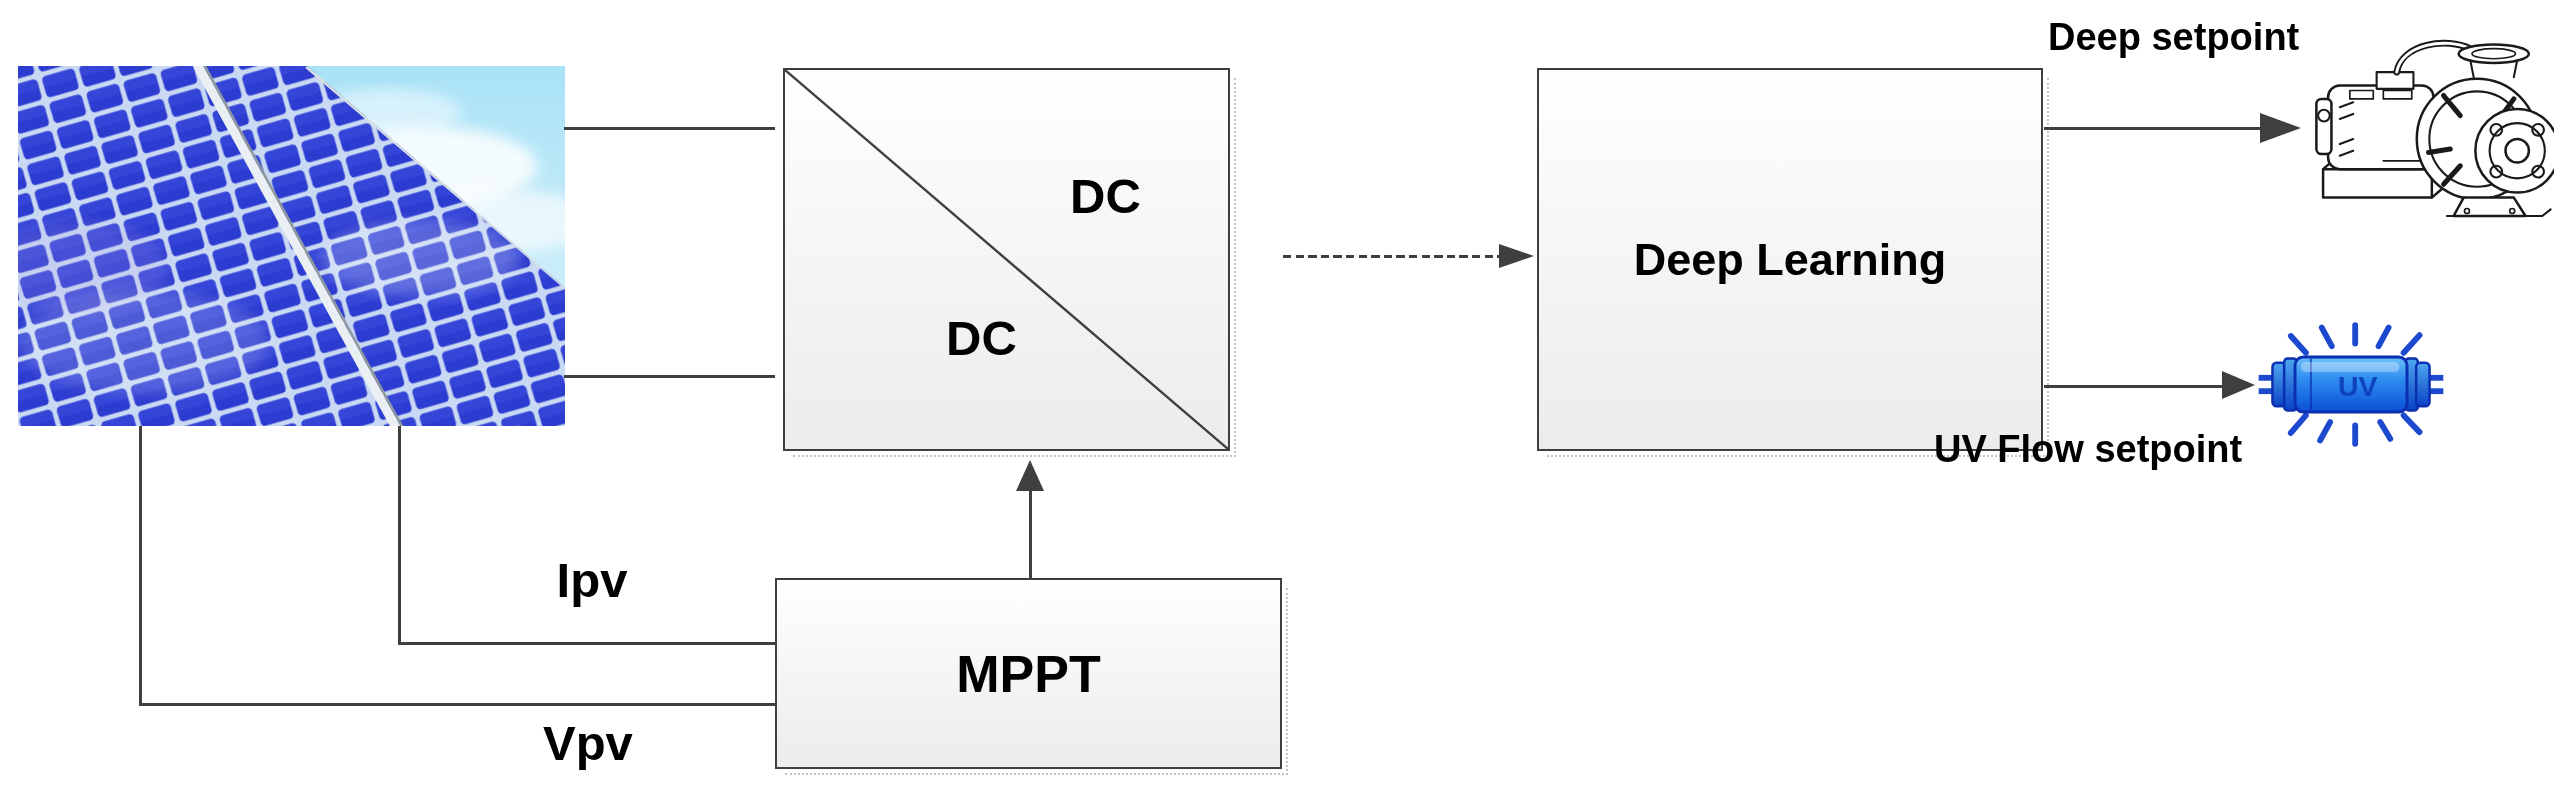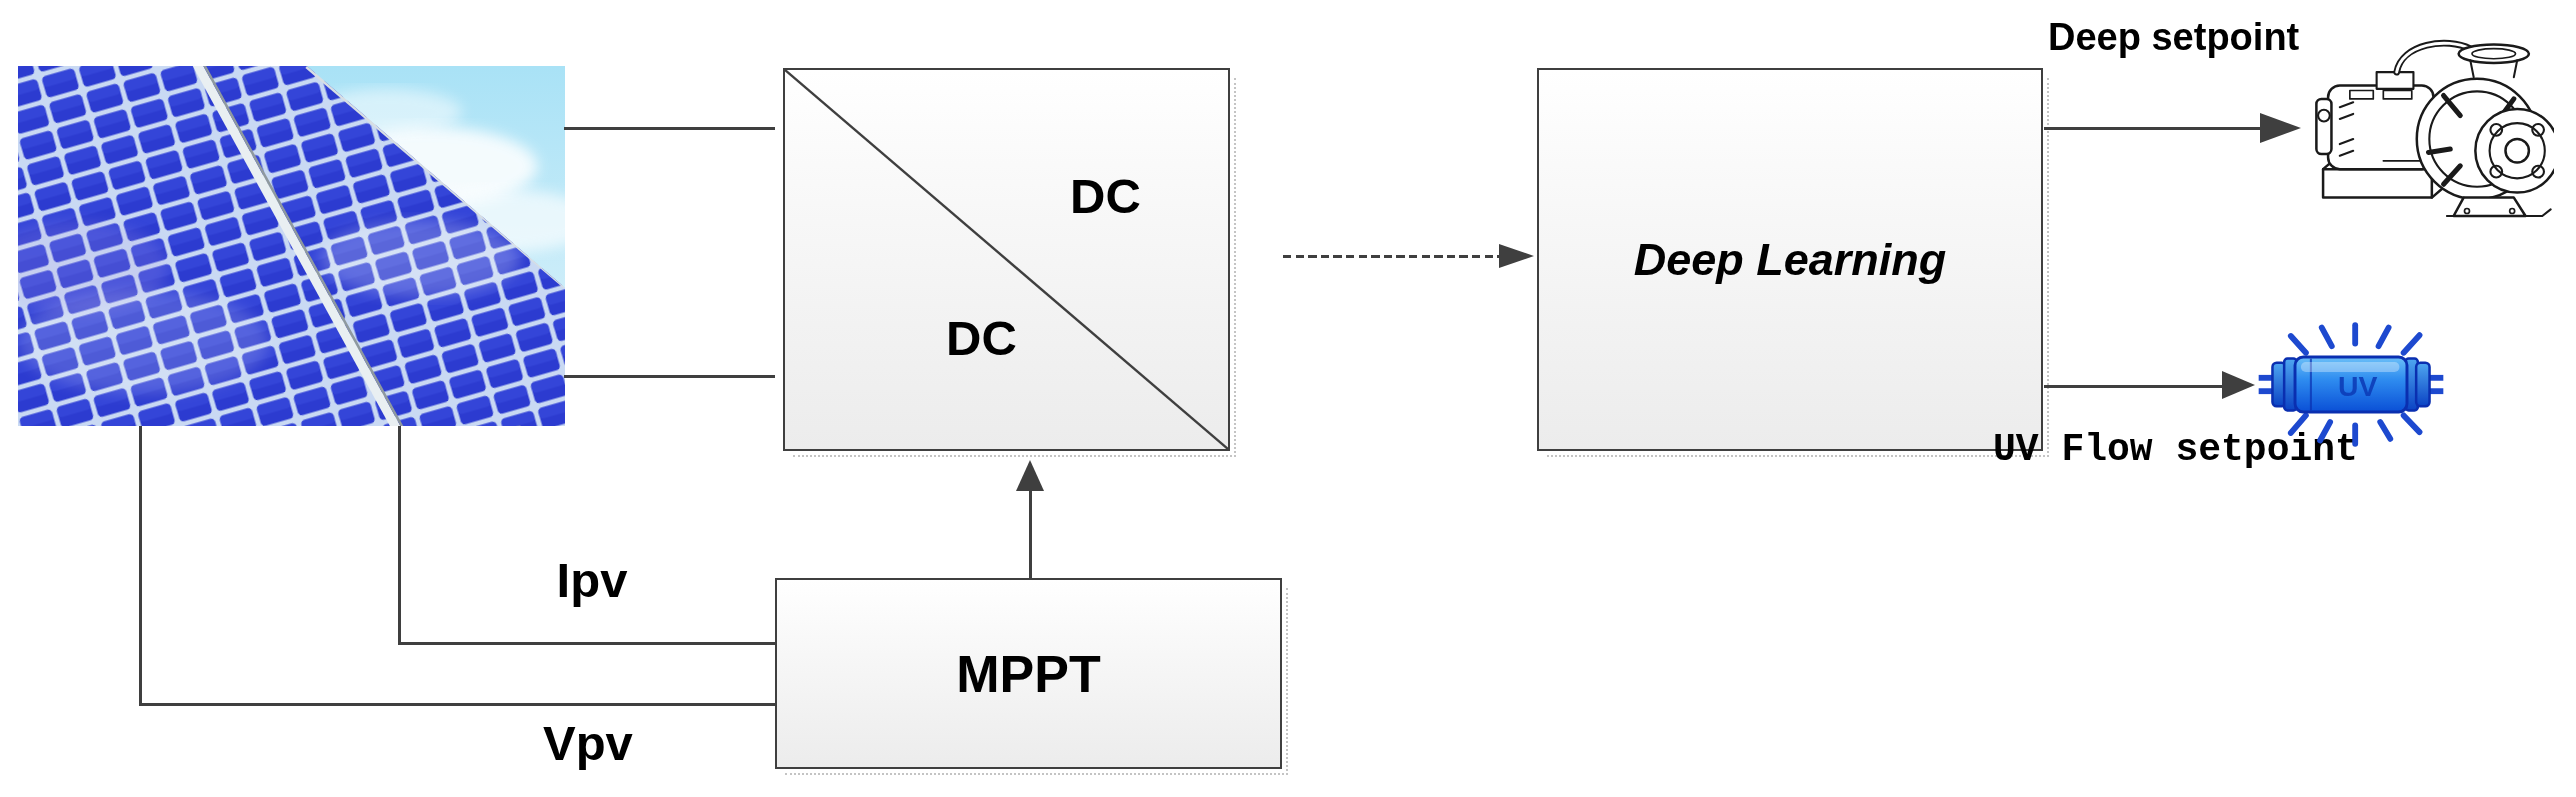--- a/index.html
+++ b/index.html
@@ -110,21 +110,21 @@
   <div class="arrow-up" style="left:1016px;top:457px;border-left-width:14.2px;border-right-width:14.2px;border-bottom:31px solid #3f3f3f;"></div>
 
   <div class="block" style="left:775px;top:578px;width:507px;height:191px;">
     <div class="center-label" style="font-size:52px;">MPPT</div>
   </div>
 
   <div class="dashed-wire" style="left:1283px;top:255px;width:219px;"></div>
   <div class="arrow-right" style="left:1499px;top:244px;border-top-width:12.6px;border-bottom-width:12.6px;border-left:35px solid #3f3f3f;"></div>
 
   <div class="block" style="left:1537px;top:68px;width:506px;height:383px;">
-    <div class="center-label" style="font-size:45px;font-style:italic;">Deep Learning</div>
+    <div class="center-label" style="font-size:45px;">Deep Learning</div>
   </div>
 
   <div class="wire" style="left:2044px;top:127px;width:218px;height:2.5px;"></div>
   <div class="arrow-right" style="left:2260px;top:113px;border-top-width:15px;border-bottom-width:15px;border-left:41px solid #3f3f3f;"></div>
   <div class="freelabel lbl-45" style="left:2048px;top:16.7px;">Deep setpoint</div>
 
   <div class="icon" style="left:2303px;top:35px;width:251px;height:188px;">
     <svg width="251" height="188" viewBox="0 0 300 224" fill="none" stroke="#1a1a1a" stroke-width="3" stroke-linejoin="round" stroke-linecap="round">
 
       <path d="M24 160 L38 148 L168 148 L168 182 L154 194 L24 194 Z" fill="#ffffff"></path>
@@ -164,21 +164,21 @@
 
       <path d="M192 194 L180 216 L266 216 L252 194 Z" fill="#ffffff"></path>
       <path d="M172 216 L286 216 L296 208" stroke-width="2.5"></path>
       <circle cx="196" cy="210" r="3" stroke-width="2"></circle>
       <circle cx="250" cy="210" r="3" stroke-width="2"></circle>
     </svg>
   </div>
 
   <div class="wire" style="left:2044px;top:385px;width:180px;height:2.5px;"></div>
   <div class="arrow-right" style="left:2222px;top:371px;border-top-width:14.2px;border-bottom-width:14.2px;border-left:33px solid #3f3f3f;"></div>
-  <div class="freelabel lbl-45" style="left:1993px;top:429px;font-family:Liberation Mono, monospace;">UV Flow setpoint</div>
+  <div class="freelabel lbl-45" style="left:1934px;top:429px;">UV Flow setpoint</div>
 
   <div class="icon" style="left:2254px;top:321px;width:194px;height:127px;text-decoration:underline;">
     <svg width="194" height="127" viewBox="0 0 232 152">
       <defs>
         <linearGradient id="tubeGrad" x1="0" y1="0" x2="0" y2="1">
           <stop offset="0" stop-color="#6cc0f8"></stop>
             <stop offset="0.4" stop-color="#2f8df0"></stop>
             <stop offset="1" stop-color="#0a4fd6"></stop>
         </linearGradient>
         <linearGradient id="capGrad" x1="0" y1="0" x2="0" y2="1">

